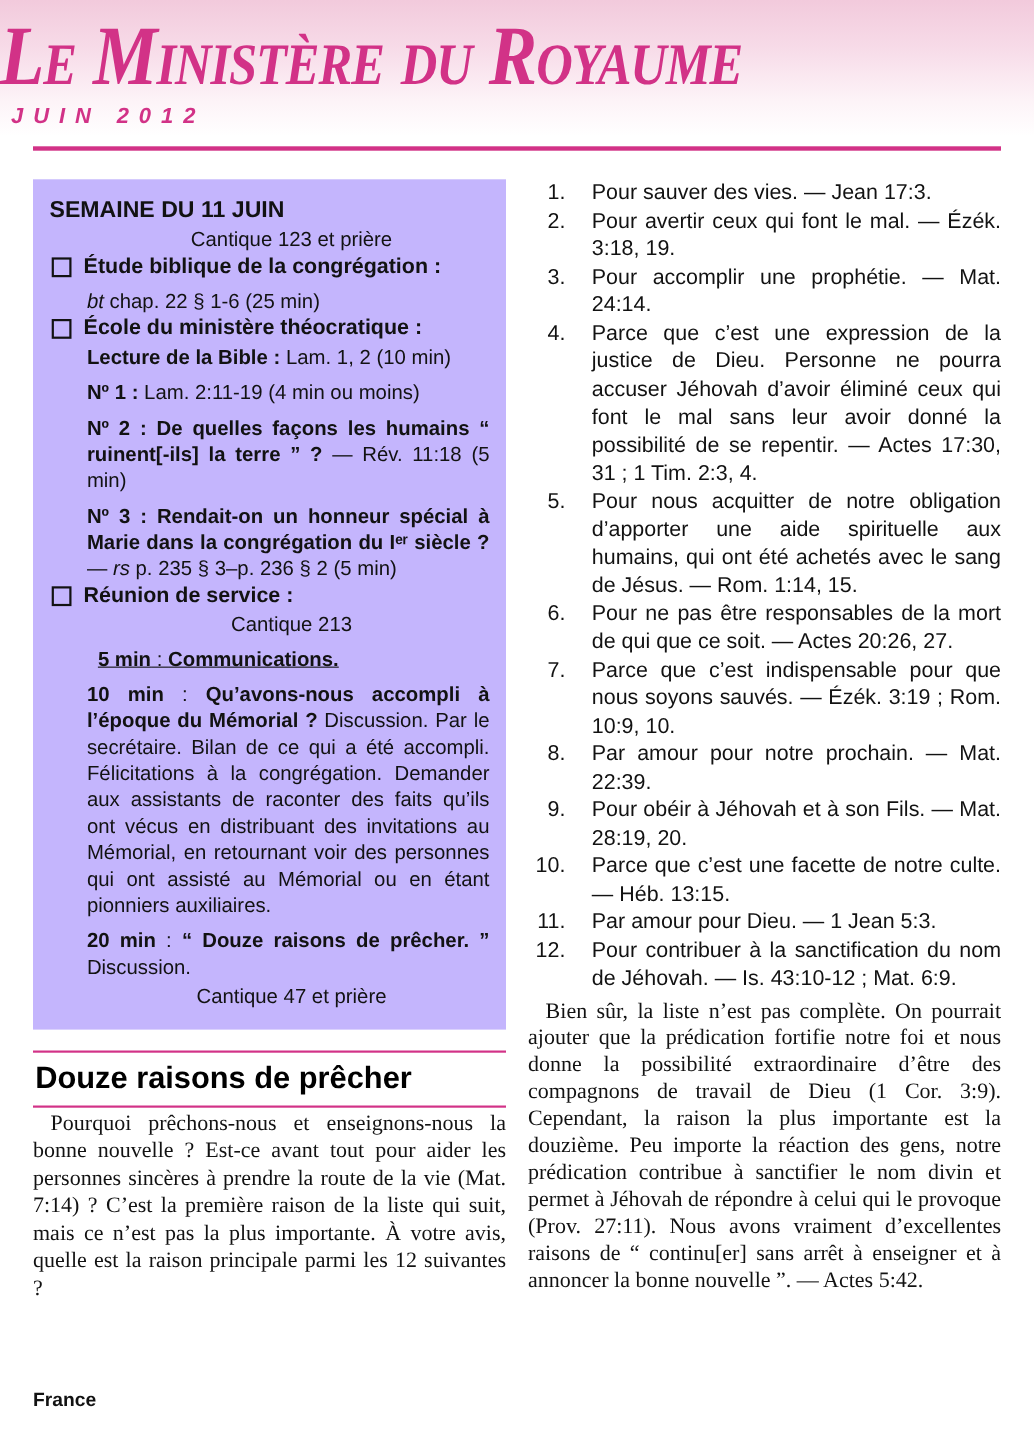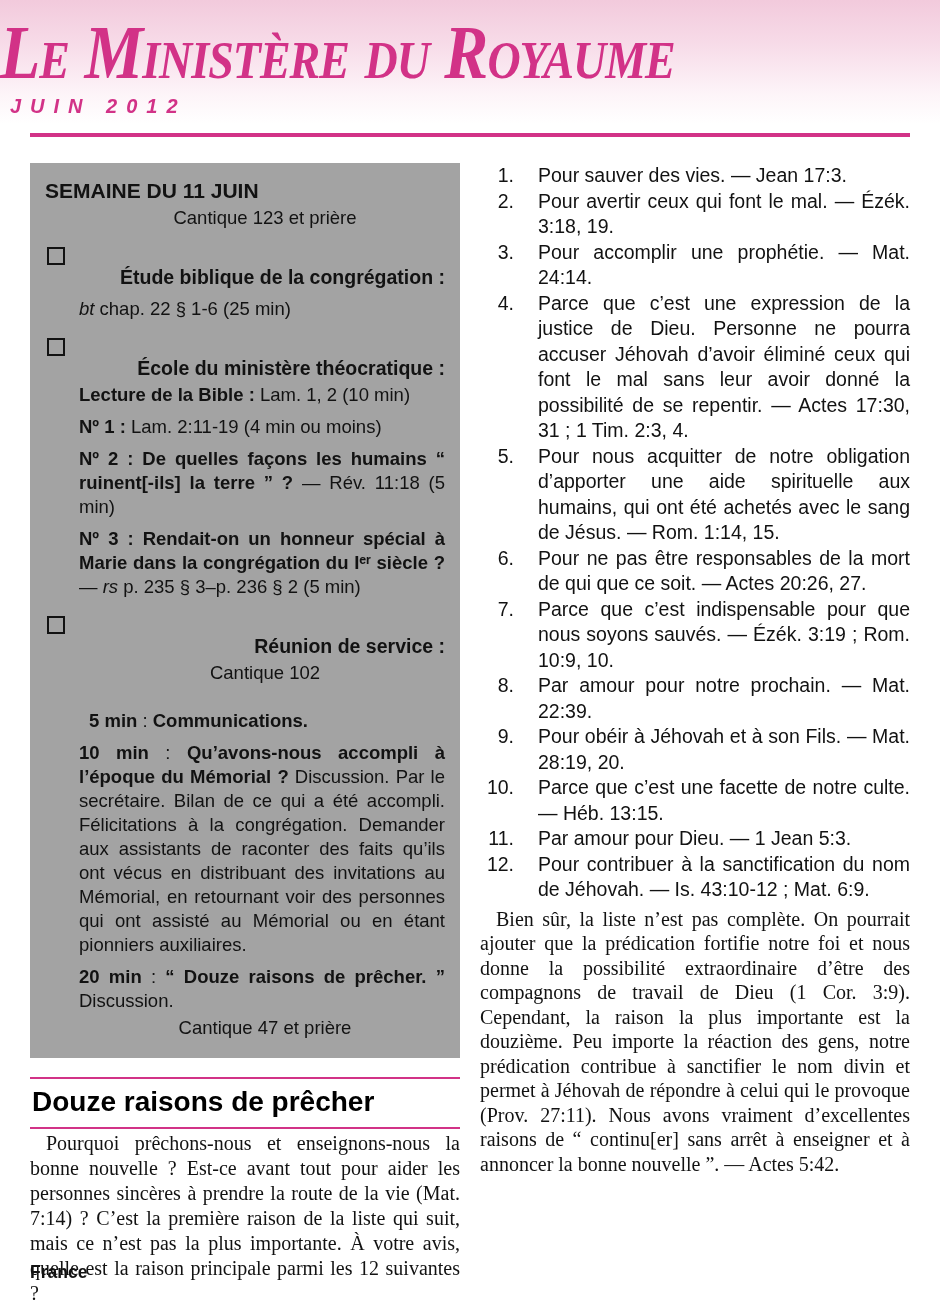--- a/index.html
+++ b/index.html
@@ -24,31 +24,31 @@
     color:#d23287;font-weight:bold;font-size:20px;letter-spacing:9px;
     margin-top:18px;
     padding-left:10px;
   }
   .header-rule{height:4px;background:#d23287;margin:9px 30px 0 30px;}
   
   .content{display:flex;padding:0 30px;margin-top:26px;}
   .left-col{width:430px;flex:none;}
   .right-col{width:430px;flex:none;margin-left:20px;}
   
-  .schedule-box{background:#a3a3a3;padding:16px 15px 18px 15px;}
+  .schedule-box{background:#c4b5fd;padding:16px 15px 18px 15px;}
   .box-title{font-weight:bold;font-size:21px;line-height:24px;}
   .row{font-size:18.5px;line-height:24px;text-align:justify;}
   .row b,.seg-b{font-weight:bold;}
   .row-song{margin:3px 0 0 40px;text-align:center;}
-  .row-check{display:flex;margin-top:13px;text-align:right;flex-direction:column;}
+  .row-check{display:flex;text-align:center;}
   .cb{width:14px;height:14px;border:2px solid #121212;margin:4px 11px 0 2px;flex:none;background:transparent;}
   .row-check .ct{font-size:19.5px;line-height:24px;}
   .row-sub{margin:8px 0 0 34px;}
   .row-sub-tight{margin:3px 0 0 34px;}
-  .row-min5{margin:24px 0 0 44px;text-align:left;}
+  .row-min5{margin:7px 0 0 44px;text-align:left;text-decoration:underline;}
   
   .article-head{margin-top:19px;}
   .article-rule{height:2px;background:#d23287;}
   .article-title{color:#000000;font-weight:bold;font-size:28px;padding:7px 0 9px 2px;}
   
   .serif-para{
     font-family:"Liberation Serif","DejaVu Serif",serif;
     font-size:20px;line-height:25px;text-align:justify;text-indent:16px;
     margin-top:2px;hyphens:auto;
   }
@@ -96,21 +96,21 @@
       </div>
       <div class="row row-sub-tight"><span class="seg-b">Lecture de la Bible :</span><span> Lam. 1, 2 (10 min)</span></div>
       <div class="row row-sub"><span class="seg-b">Nº 1 :</span><span> Lam. 2:11-19 (4 min ou moins)</span></div>
       <div class="row row-sub"><span class="seg-b">Nº 2 : De quelles façons les humains “ ruinent[-ils] la terre ” ?</span><span> — Rév. 11:18 (5 min)</span></div>
       <div class="row row-sub"><span class="seg-b">Nº 3 : Rendait-on un honneur spécial à Marie dans la congrégation du Iᵉʳ siècle ?</span><span> — </span><span style="font-style: italic;">rs</span><span> p. 235 § 3–p. 236 § 2 (5 min)</span></div>
 
       <div class="row row-check">
         <span class="cb"></span>
         <span class="ct"><span class="seg-b">Réunion de service :</span></span>
       </div>
-      <div class="row row-song"><span>Cantique 102</span></div>
+      <div class="row row-song"><span>Cantique 213</span></div>
       <div class="row row-min5"><span class="seg-b">5 min</span><span> : </span><span class="seg-b">Communications.</span></div>
       <div class="row row-sub"><span class="seg-b">10 min</span><span> : </span><span class="seg-b">Qu’avons-nous accompli à l’époque du Mémorial ?</span><span> Discussion. Par le secrétaire. Bilan de ce qui a été accompli. Félicitations à la congrégation. Demander aux assistants de raconter des faits qu’ils ont vécus en distribuant des invitations au Mémorial, en retournant voir des personnes qui ont assisté au Mémorial ou en étant pionniers auxiliaires.</span></div>
       <div class="row row-sub"><span class="seg-b">20 min</span><span> : </span><span class="seg-b">“ Douze raisons de prêcher. ”</span><span> Discussion.</span></div>
       <div class="row row-song"><span>Cantique 47 et prière</span></div>
     </div>
 
     <div class="article-head">
       <div class="article-rule"></div>
       <div class="article-title">Douze raisons de prêcher</div>
       <div class="article-rule"></div>

